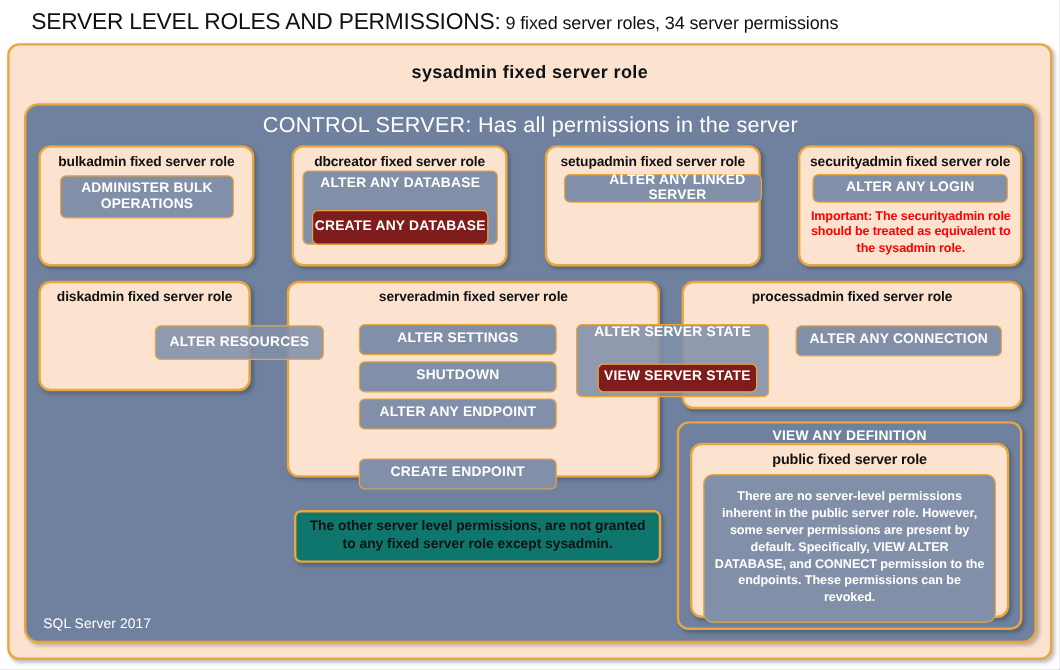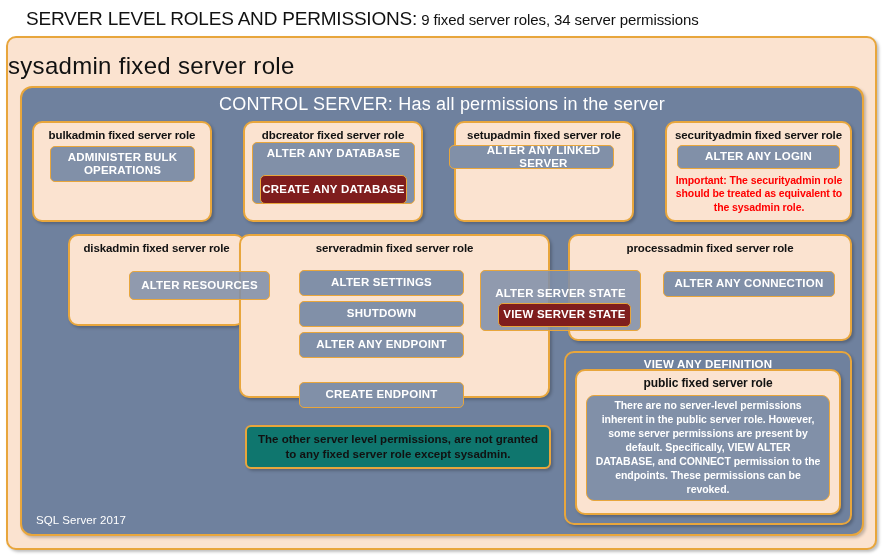--- a/index.html
+++ b/index.html
@@ -20,22 +20,22 @@
   
   .panel{position:absolute;box-sizing:border-box;border-radius:10px;}
 
   
   #sysadmin-panel{
     left:6px;top:36px;width:871px;height:514px;
     background:#fbe3d0;border:2px solid #e8a63c;
     box-shadow:2px 2px 3px rgba(0,0,0,.25);
   }
   #sysadmin-label{
-    position:absolute;left:0;top:14px;width:100%;text-align:left;
-    font-size:24px;color:#111111;letter-spacing:.3px;
+    position:absolute;left:0;top:14px;width:100%;text-align:center;
+    font-size:15px;color:#111111;letter-spacing:.3px;font-weight:bold;
   }
 
   
   #control-server-panel{
     left:20px;top:86px;width:844px;height:450px;
     background:#6f819e;border:2px solid #e8a63c;border-radius:12px;
     box-shadow:2px 2px 3px rgba(0,0,0,.22);
   }
   #control-server-label{
     position:absolute;left:0;top:6px;width:100%;text-align:center;
@@ -127,59 +127,59 @@
   <div class="role-title">dbcreator fixed server role</div>
 </div>
 <div class="perm" style="left:252px;top:142px;width:163px;height:62px;align-items:flex-start;padding-top:4px;">
   <span>ALTER ANY DATABASE</span>
 </div>
 <div class="perm dark" style="left:260px;top:175px;width:147px;height:29px;">CREATE  ANY DATABASE</div>
 
 <div class="panel role-box" style="left:454px;top:121px;width:180px;height:101px;">
   <div class="role-title">setupadmin fixed server role</div>
 </div>
-<div class="perm" style="left:449px;top:145px;width:165px;height:24px;padding-left:24px;">ALTER ANY LINKED SERVER</div>
+<div class="perm" style="left:470px;top:145px;width:165px;height:24px;padding-left:24px;">ALTER ANY LINKED SERVER</div>
 
 <div class="panel role-box" style="left:665px;top:121px;width:187px;height:101px;">
   <div class="role-title">securityadmin  fixed server role</div>
 </div>
 <div class="perm" style="left:677px;top:145px;width:163px;height:24px;">ALTER ANY LOGIN</div>
 <div class="red-note" style="left:669px;top:174px;width:180px;">Important:  The securityadmin role should  be treated as equivalent to the sysadmin role.</div>
 
-<div class="panel role-box" style="left:32px;top:234px;width:177px;height:92px;margin-left:36px;">
+<div class="panel role-box" style="left:32px;top:234px;width:177px;height:92px;">
   <div class="role-title">diskadmin  fixed server role</div>
 </div>
 
 <div class="panel role-box" style="left:239px;top:234px;width:311px;height:164px;">
   <div class="role-title">serveradmin fixed server role</div>
 </div>
 
 <div class="panel role-box" style="left:568px;top:234px;width:284px;height:107px;">
   <div class="role-title">processadmin fixed server role</div>
 </div>
 
 <div class="perm translucent" style="left:129px;top:271px;width:141px;height:29px;">ALTER RESOURCES</div>
 
 <div class="perm" style="left:299px;top:270px;width:165px;height:26px;">ALTER SETTINGS</div>
 <div class="perm" style="left:299px;top:301px;width:165px;height:26px;">SHUTDOWN</div>
 <div class="perm" style="left:299px;top:332px;width:165px;height:26px;">ALTER ANY ENDPOINT</div>
 <div class="perm" style="left:299px;top:382px;width:165px;height:26px;">CREATE  ENDPOINT</div>
 
-<div class="perm translucent" style="left:480px;top:270px;width:161px;height:61px;align-items:flex-start;padding-top:16px;">
+<div class="perm translucent" style="left:480px;top:270px;width:161px;height:61px;align-items:flex-start;padding-top:0;">
   <span>ALTER SERVER STATE</span>
 </div>
 <div class="perm dark" style="left:498px;top:303px;width:133px;height:24px;">VIEW SERVER STATE</div>
 
 <div class="perm" style="left:663px;top:271px;width:172px;height:26px;">ALTER ANY CONNECTION</div>
 
 <div id="viewanydef-panel" style="left:564px;top:351px;width:288px;height:174px;">
   <div id="viewanydef-label">VIEW ANY DEFINITION</div>
 </div>
 
 <div class="panel role-box" style="left:575px;top:369px;width:266px;height:146px;">
   <div class="role-title" style="font-size:12px;top:5px;">public  fixed server role</div>
 </div>
 
-<div class="slate-note" style="left:586px;top:395px;width:244px;height:106px;">There are no server-level permissions inherent in the public server role. However, some server permissions are present by default. Specifically, VIEW ALTER DATABASE, and CONNECT permission to the endpoints. These permissions can be revoked.</div>
+<div class="slate-note" style="left:586px;top:395px;width:244px;height:124px;">There are no server-level permissions inherent in the public server role. However, some server permissions are present by default. Specifically, VIEW ALTER DATABASE, and CONNECT permission to the endpoints. These permissions can be revoked.</div>
 
 <div id="other-perms-note" style="left:245px;top:425px;width:306px;height:44px;">The other server level permissions,  are not granted to any fixed server role except sysadmin.</div>
 
 <div id="footer-label">SQL Server 2017</div>
 
 </body></html>

